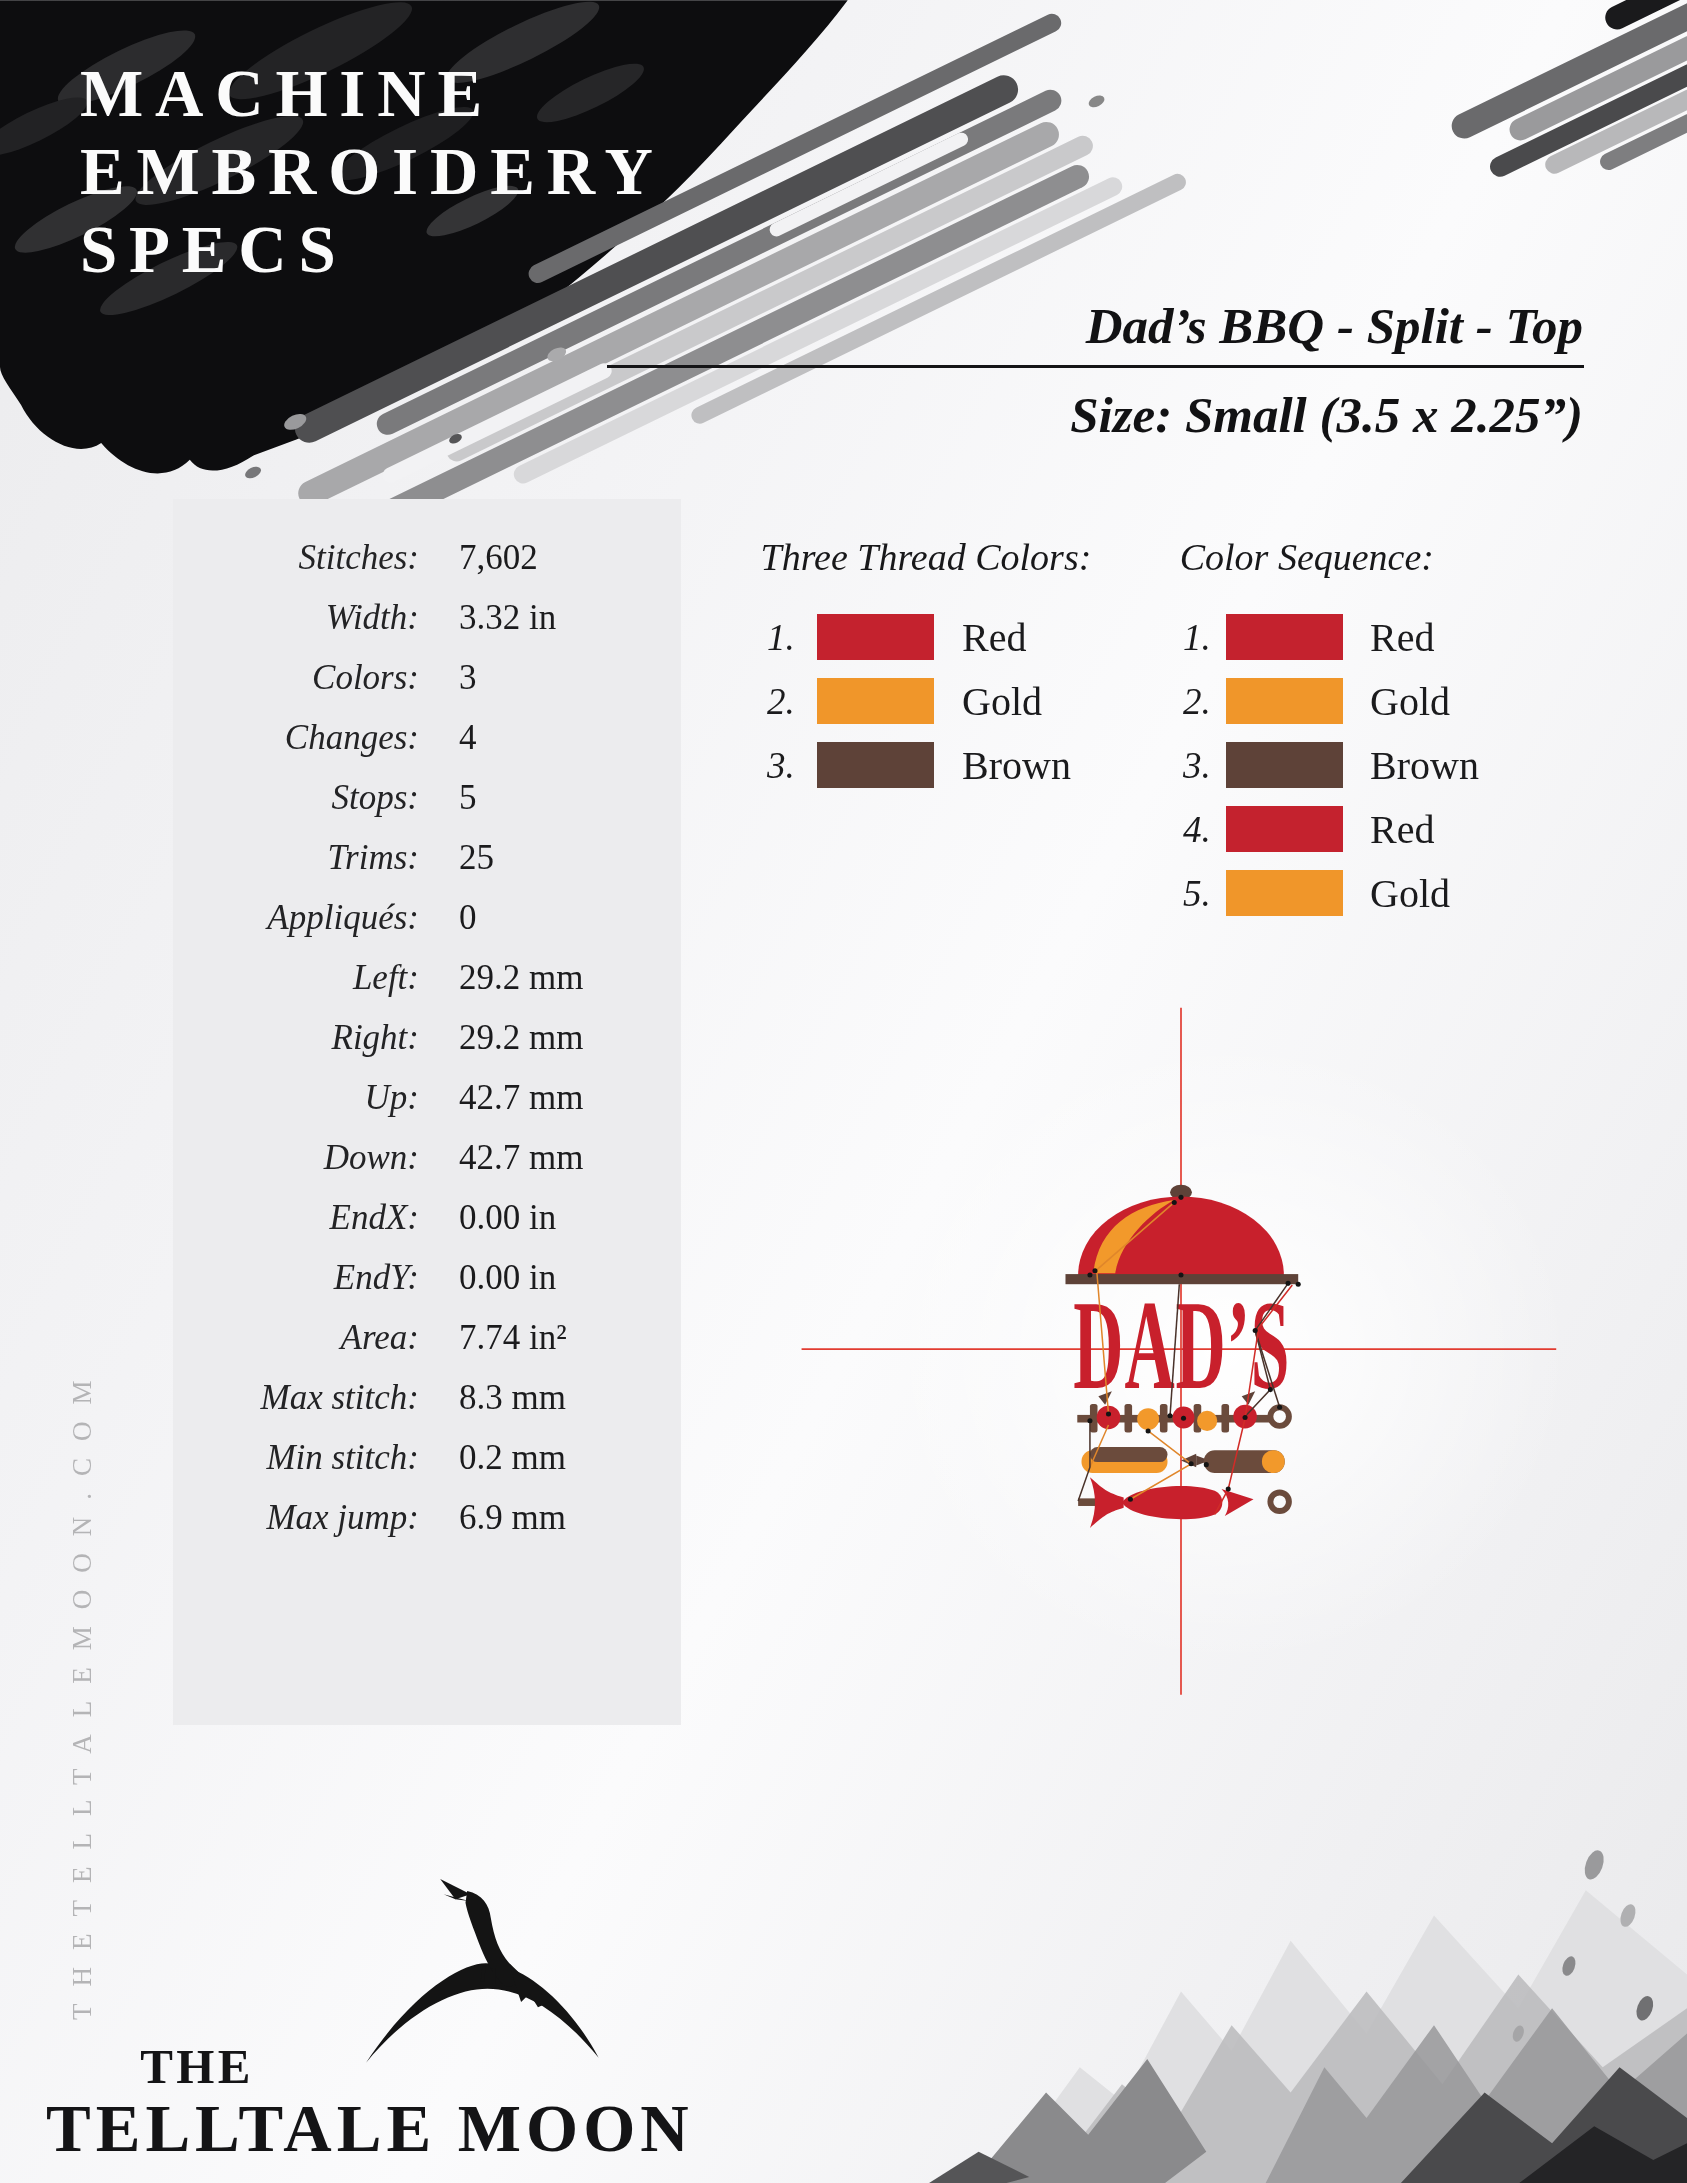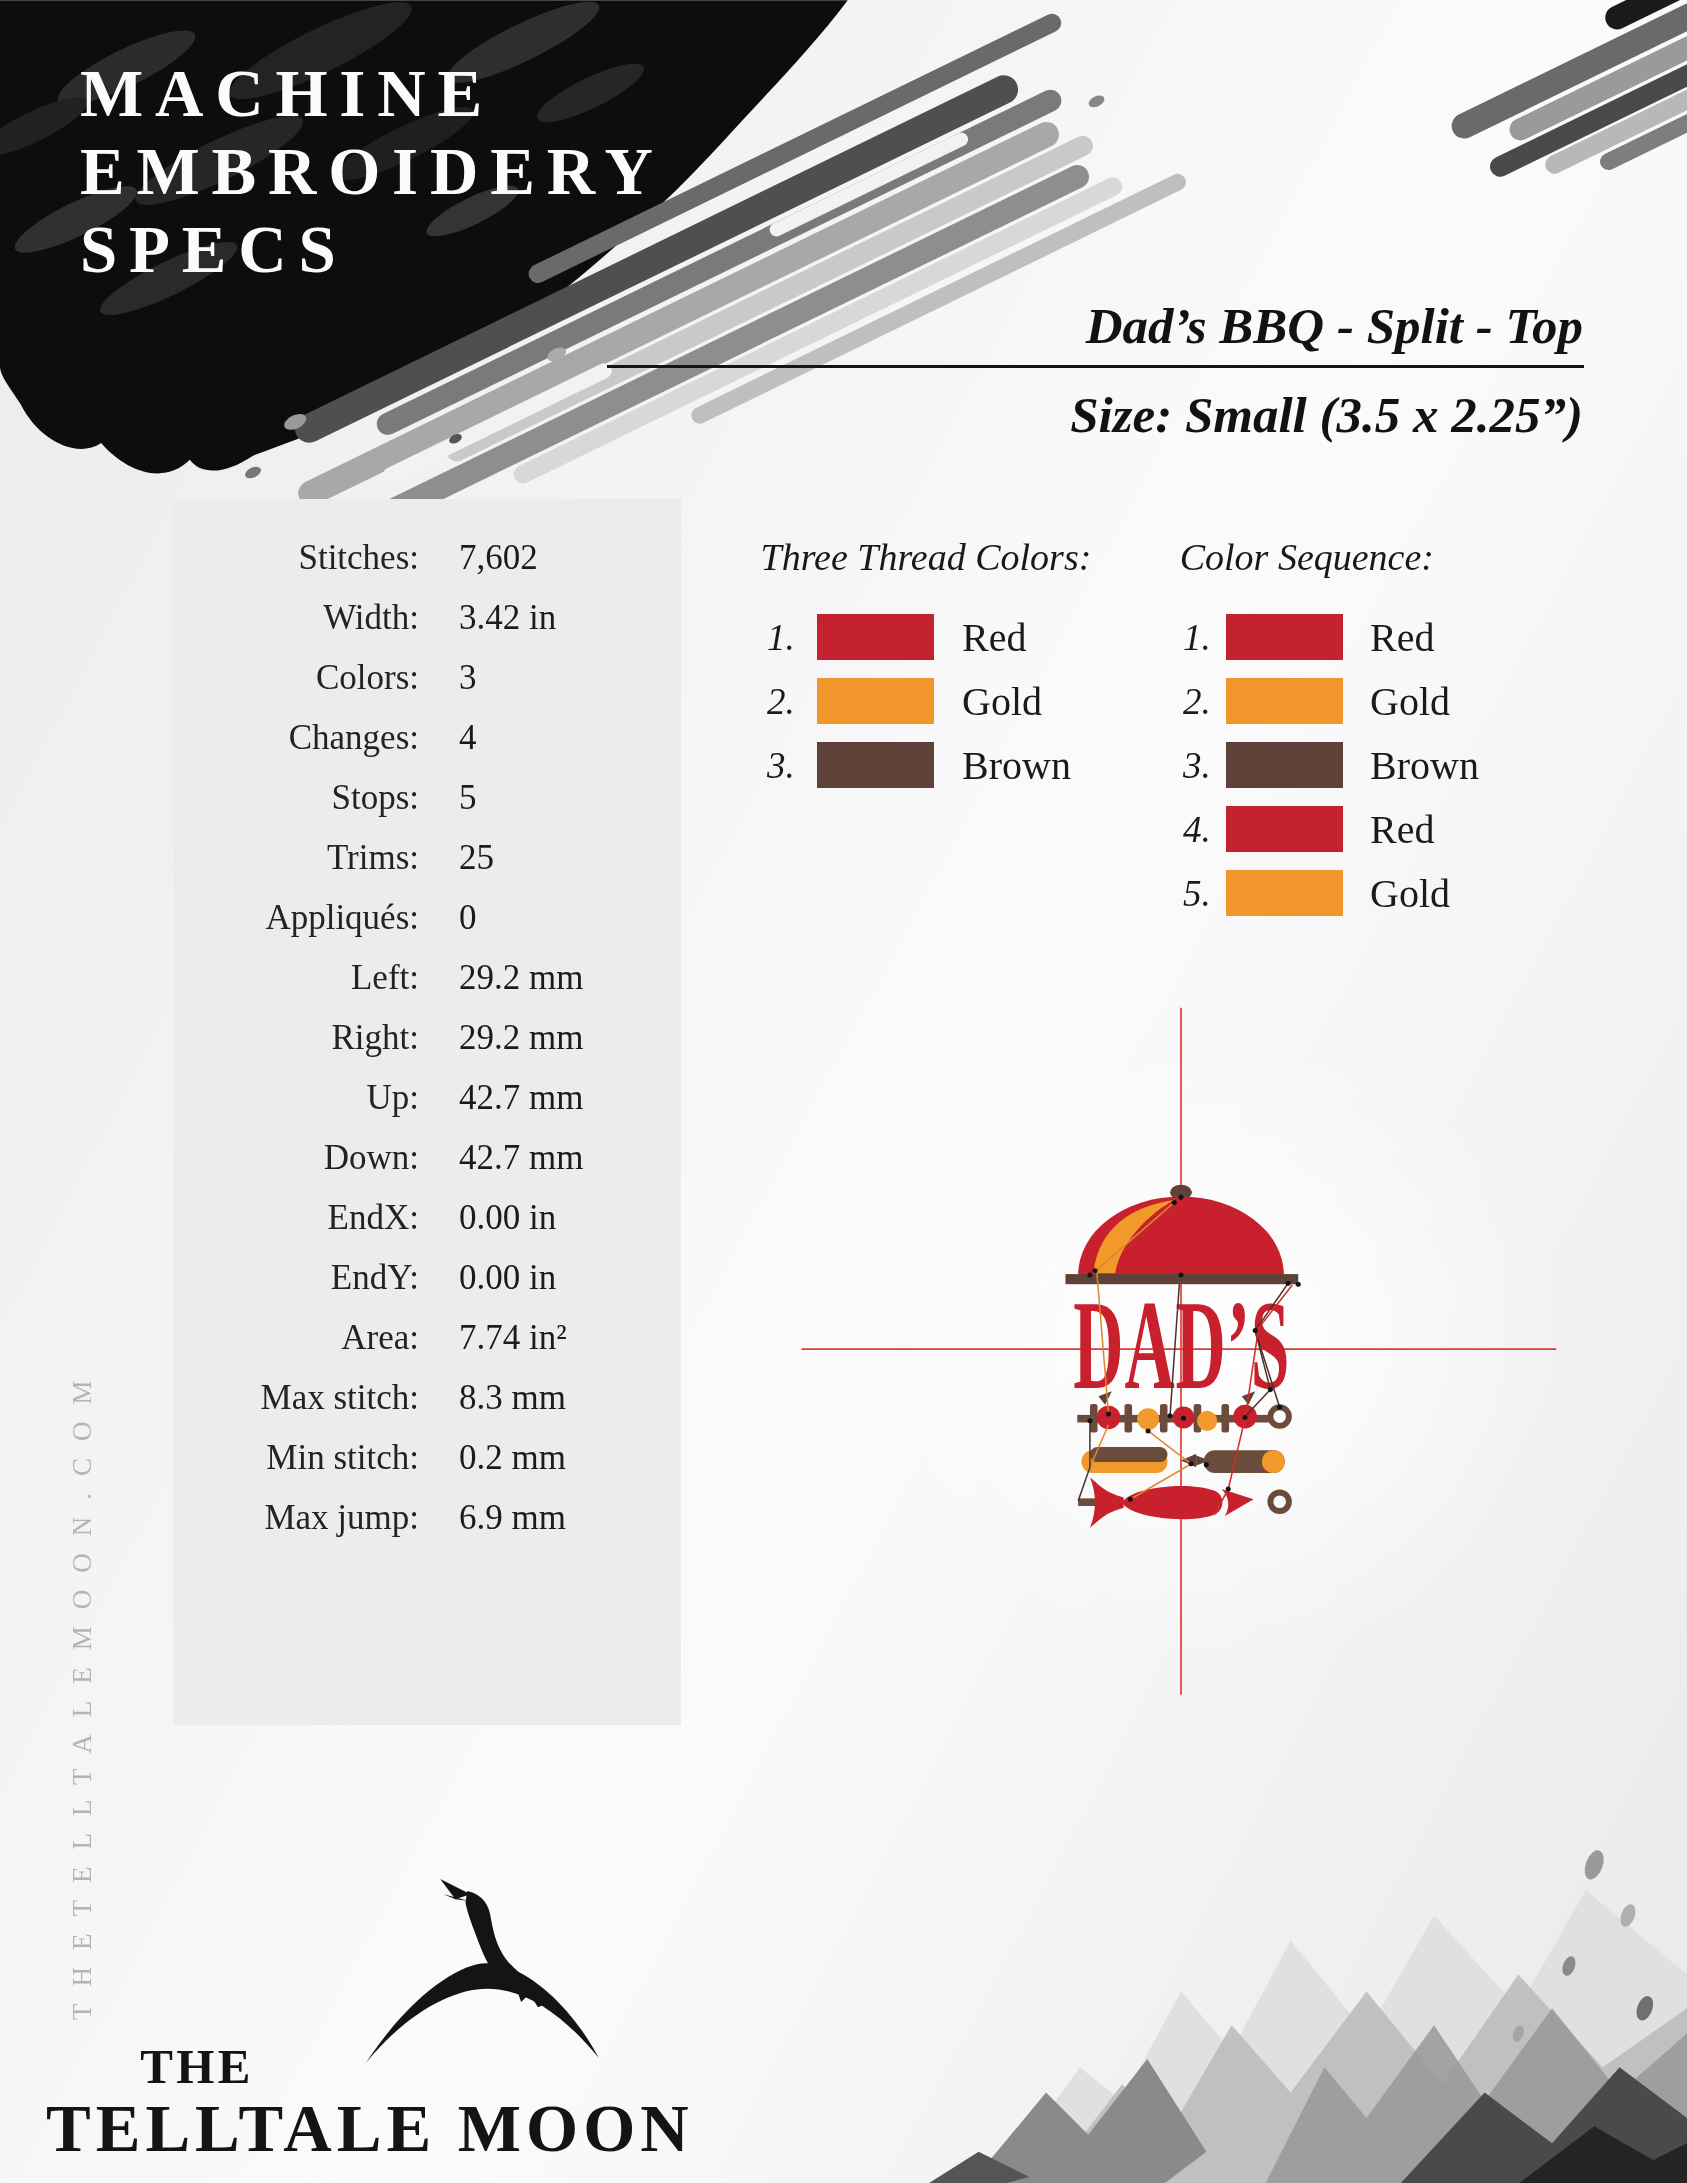--- a/index.html
+++ b/index.html
@@ -15,21 +15,21 @@
         font-size:67px;line-height:78px;letter-spacing:11.8px;white-space:nowrap;}
   .design-name{position:absolute;right:104px;top:297px;font-size:51px;font-weight:bold;
         font-style:italic;white-space:nowrap;color:#121214;}
   #header-rule{position:absolute;left:607px;top:365px;width:977px;height:3.4px;background:#141416;}
   .size-label{position:absolute;right:104px;top:386px;font-size:51px;font-weight:bold;
         font-style:italic;white-space:nowrap;color:#121214;}
   
   #spec-panel{position:absolute;left:173px;top:499px;width:508px;height:1226px;
         background:#ececee;padding-top:29px;box-sizing:border-box;}
   .spec-row{display:flex;height:60px;align-items:center;font-size:35px;}
-  .spec-label{width:246px;text-align:right;color:#232325;}
+  .spec-label{width:246px;text-align:right;font-style:italic;color:#232325;}
   .spec-value{margin-left:40px;color:#1b1b1d;}
   
   .color-block{position:absolute;top:506px;}
   #thread-colors{left:742px;width:413px;height:405px;}
   #color-sequence{left:1173px;width:413px;height:472px;}
   .block-heading{position:absolute;font-size:38px;font-style:italic;color:#18181a;white-space:nowrap;}
   #thread-colors .block-heading{left:18.6px;top:29px;text-align:center;}
   #color-sequence .block-heading{left:6.7px;top:29px;}
   .color-row{position:absolute;height:47px;width:100%;}
   .color-num{position:absolute;font-size:37px;font-style:italic;top:1.7px;}
@@ -108,21 +108,21 @@
   <div id="header-rule"></div>
   <div class="size-label">Size: Small (3.5 x 2.25”)</div>
 
   <div id="spec-panel">
     <div class="spec-row">
         <span class="spec-label">Stitches:</span>
         <span class="spec-value">7,602</span>
       </div>
     <div class="spec-row">
         <span class="spec-label">Width:</span>
-        <span class="spec-value">3.42 in</span>
+        <span class="spec-value">3.32 in</span>
       </div>
     <div class="spec-row">
         <span class="spec-label">Colors:</span>
         <span class="spec-value">3</span>
       </div>
     <div class="spec-row">
         <span class="spec-label">Changes:</span>
         <span class="spec-value">4</span>
       </div>
     <div class="spec-row">

